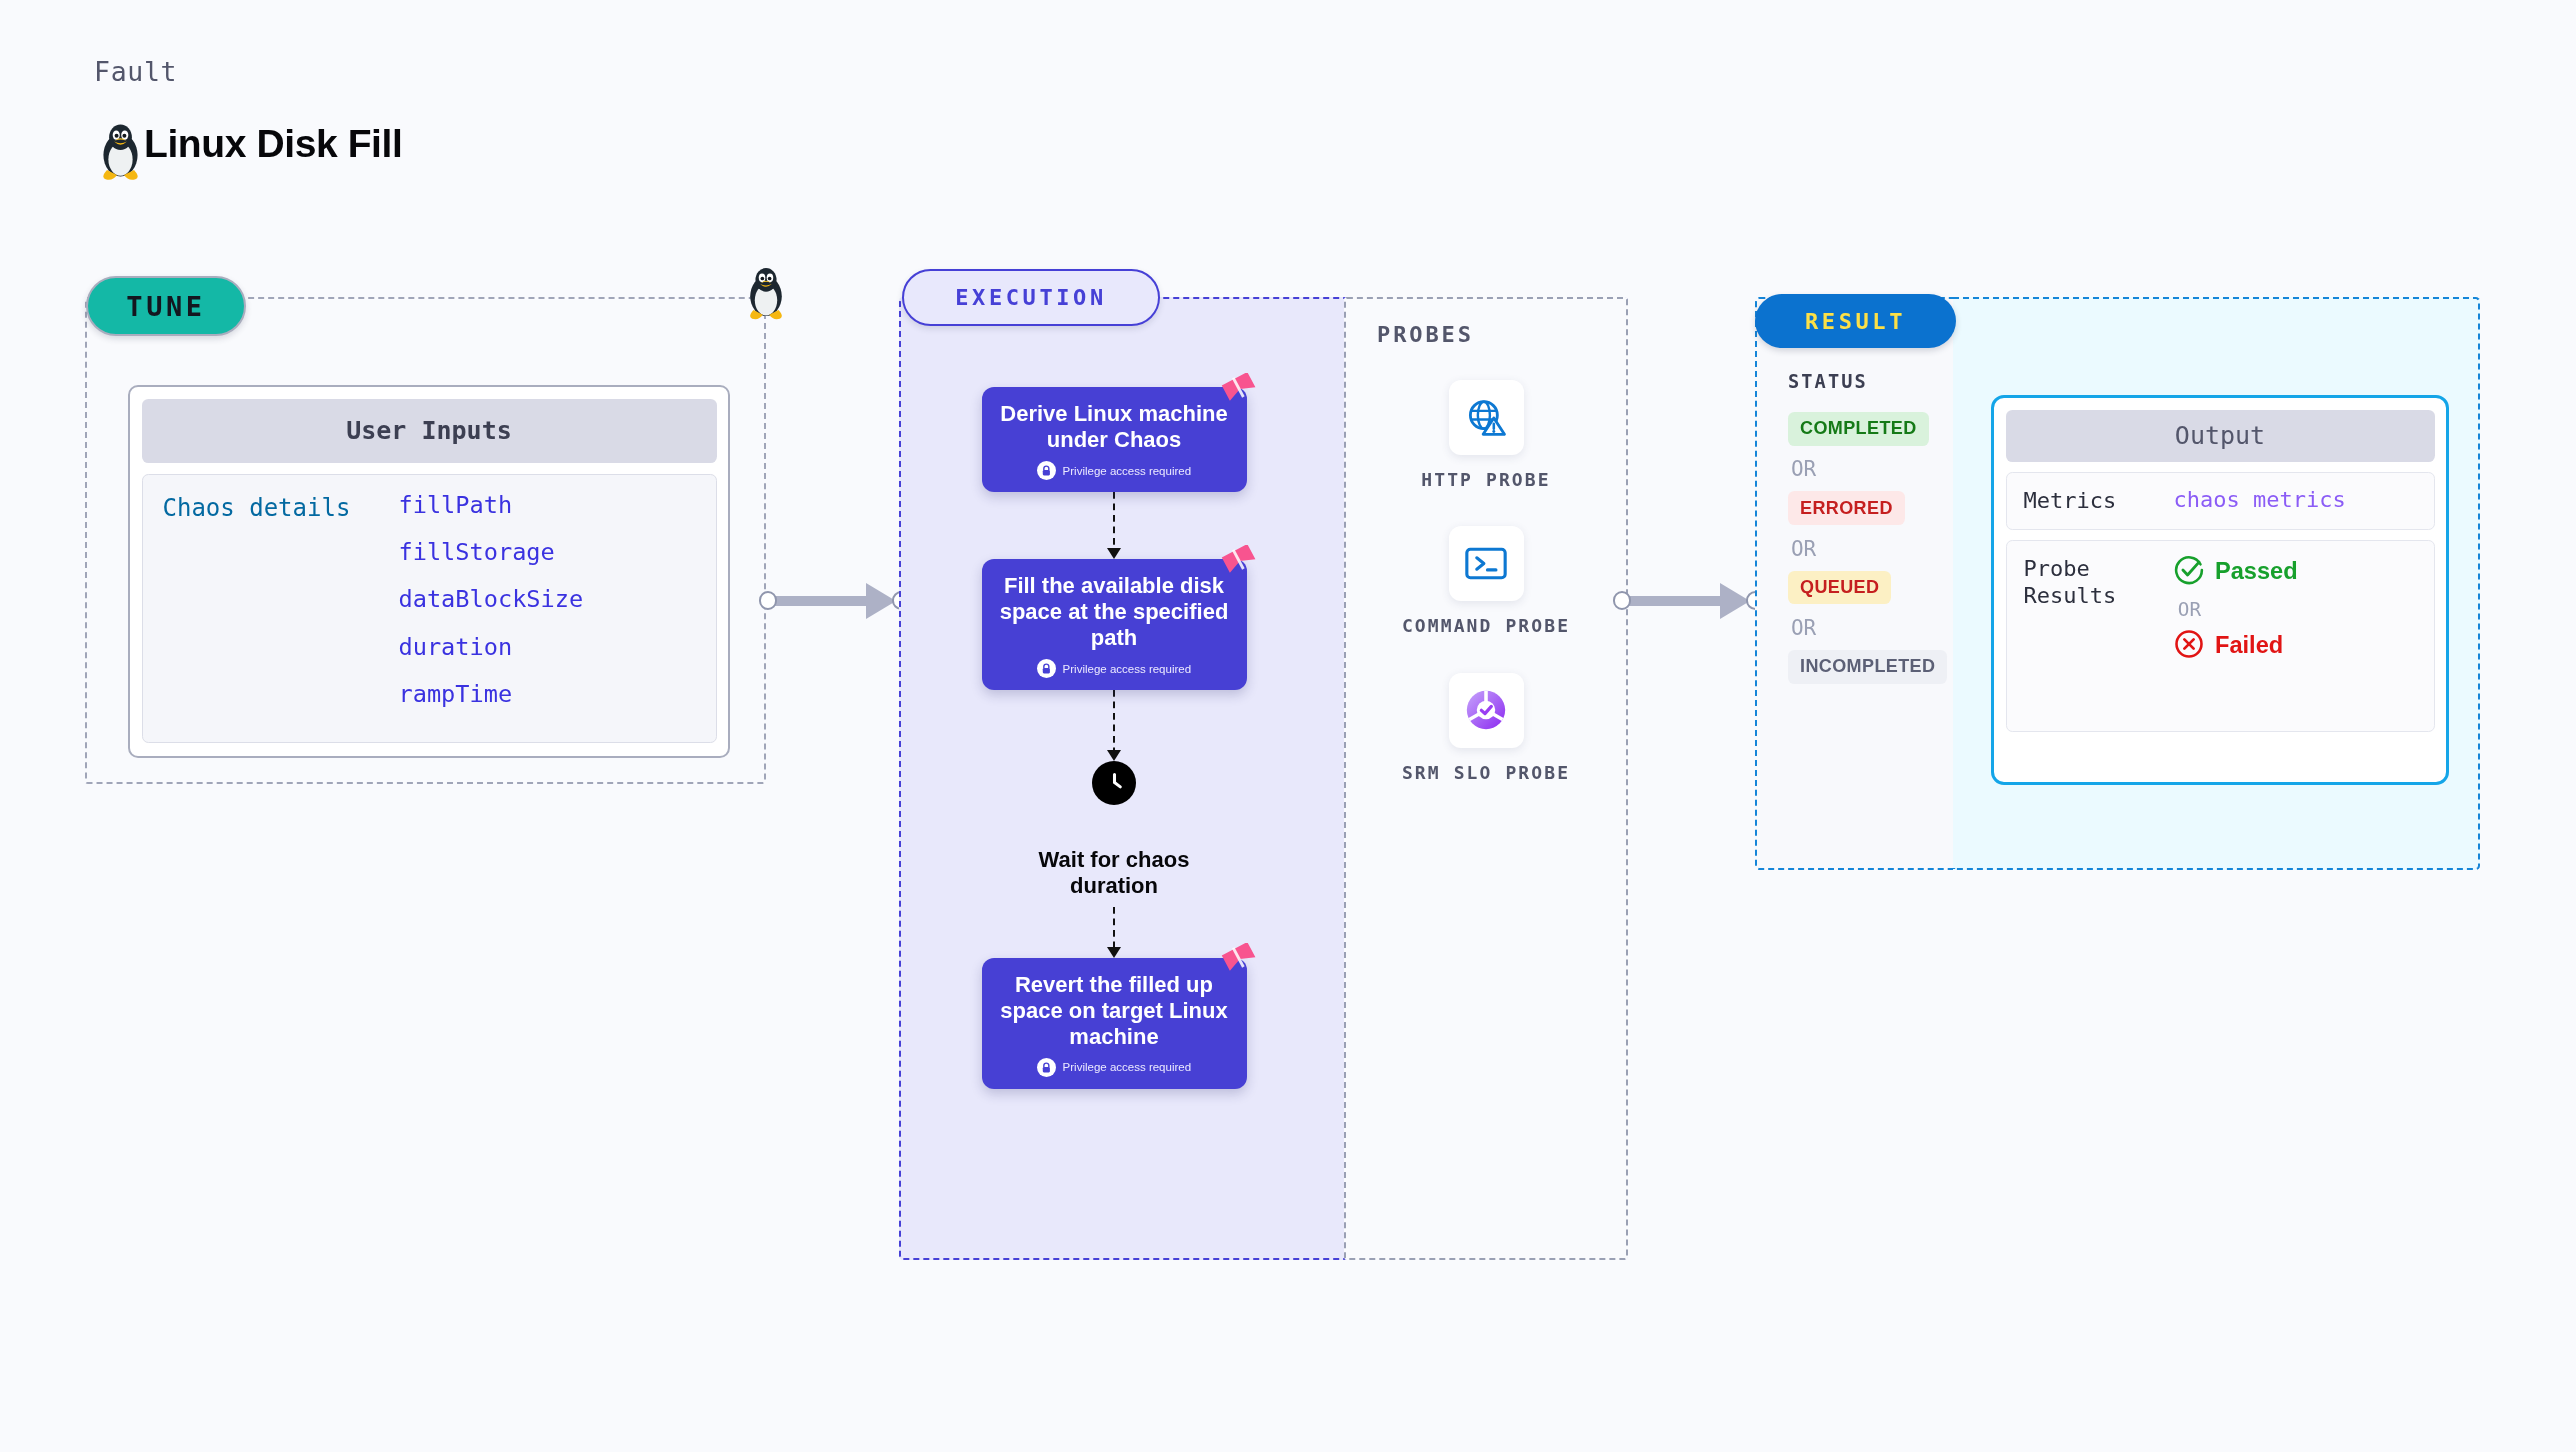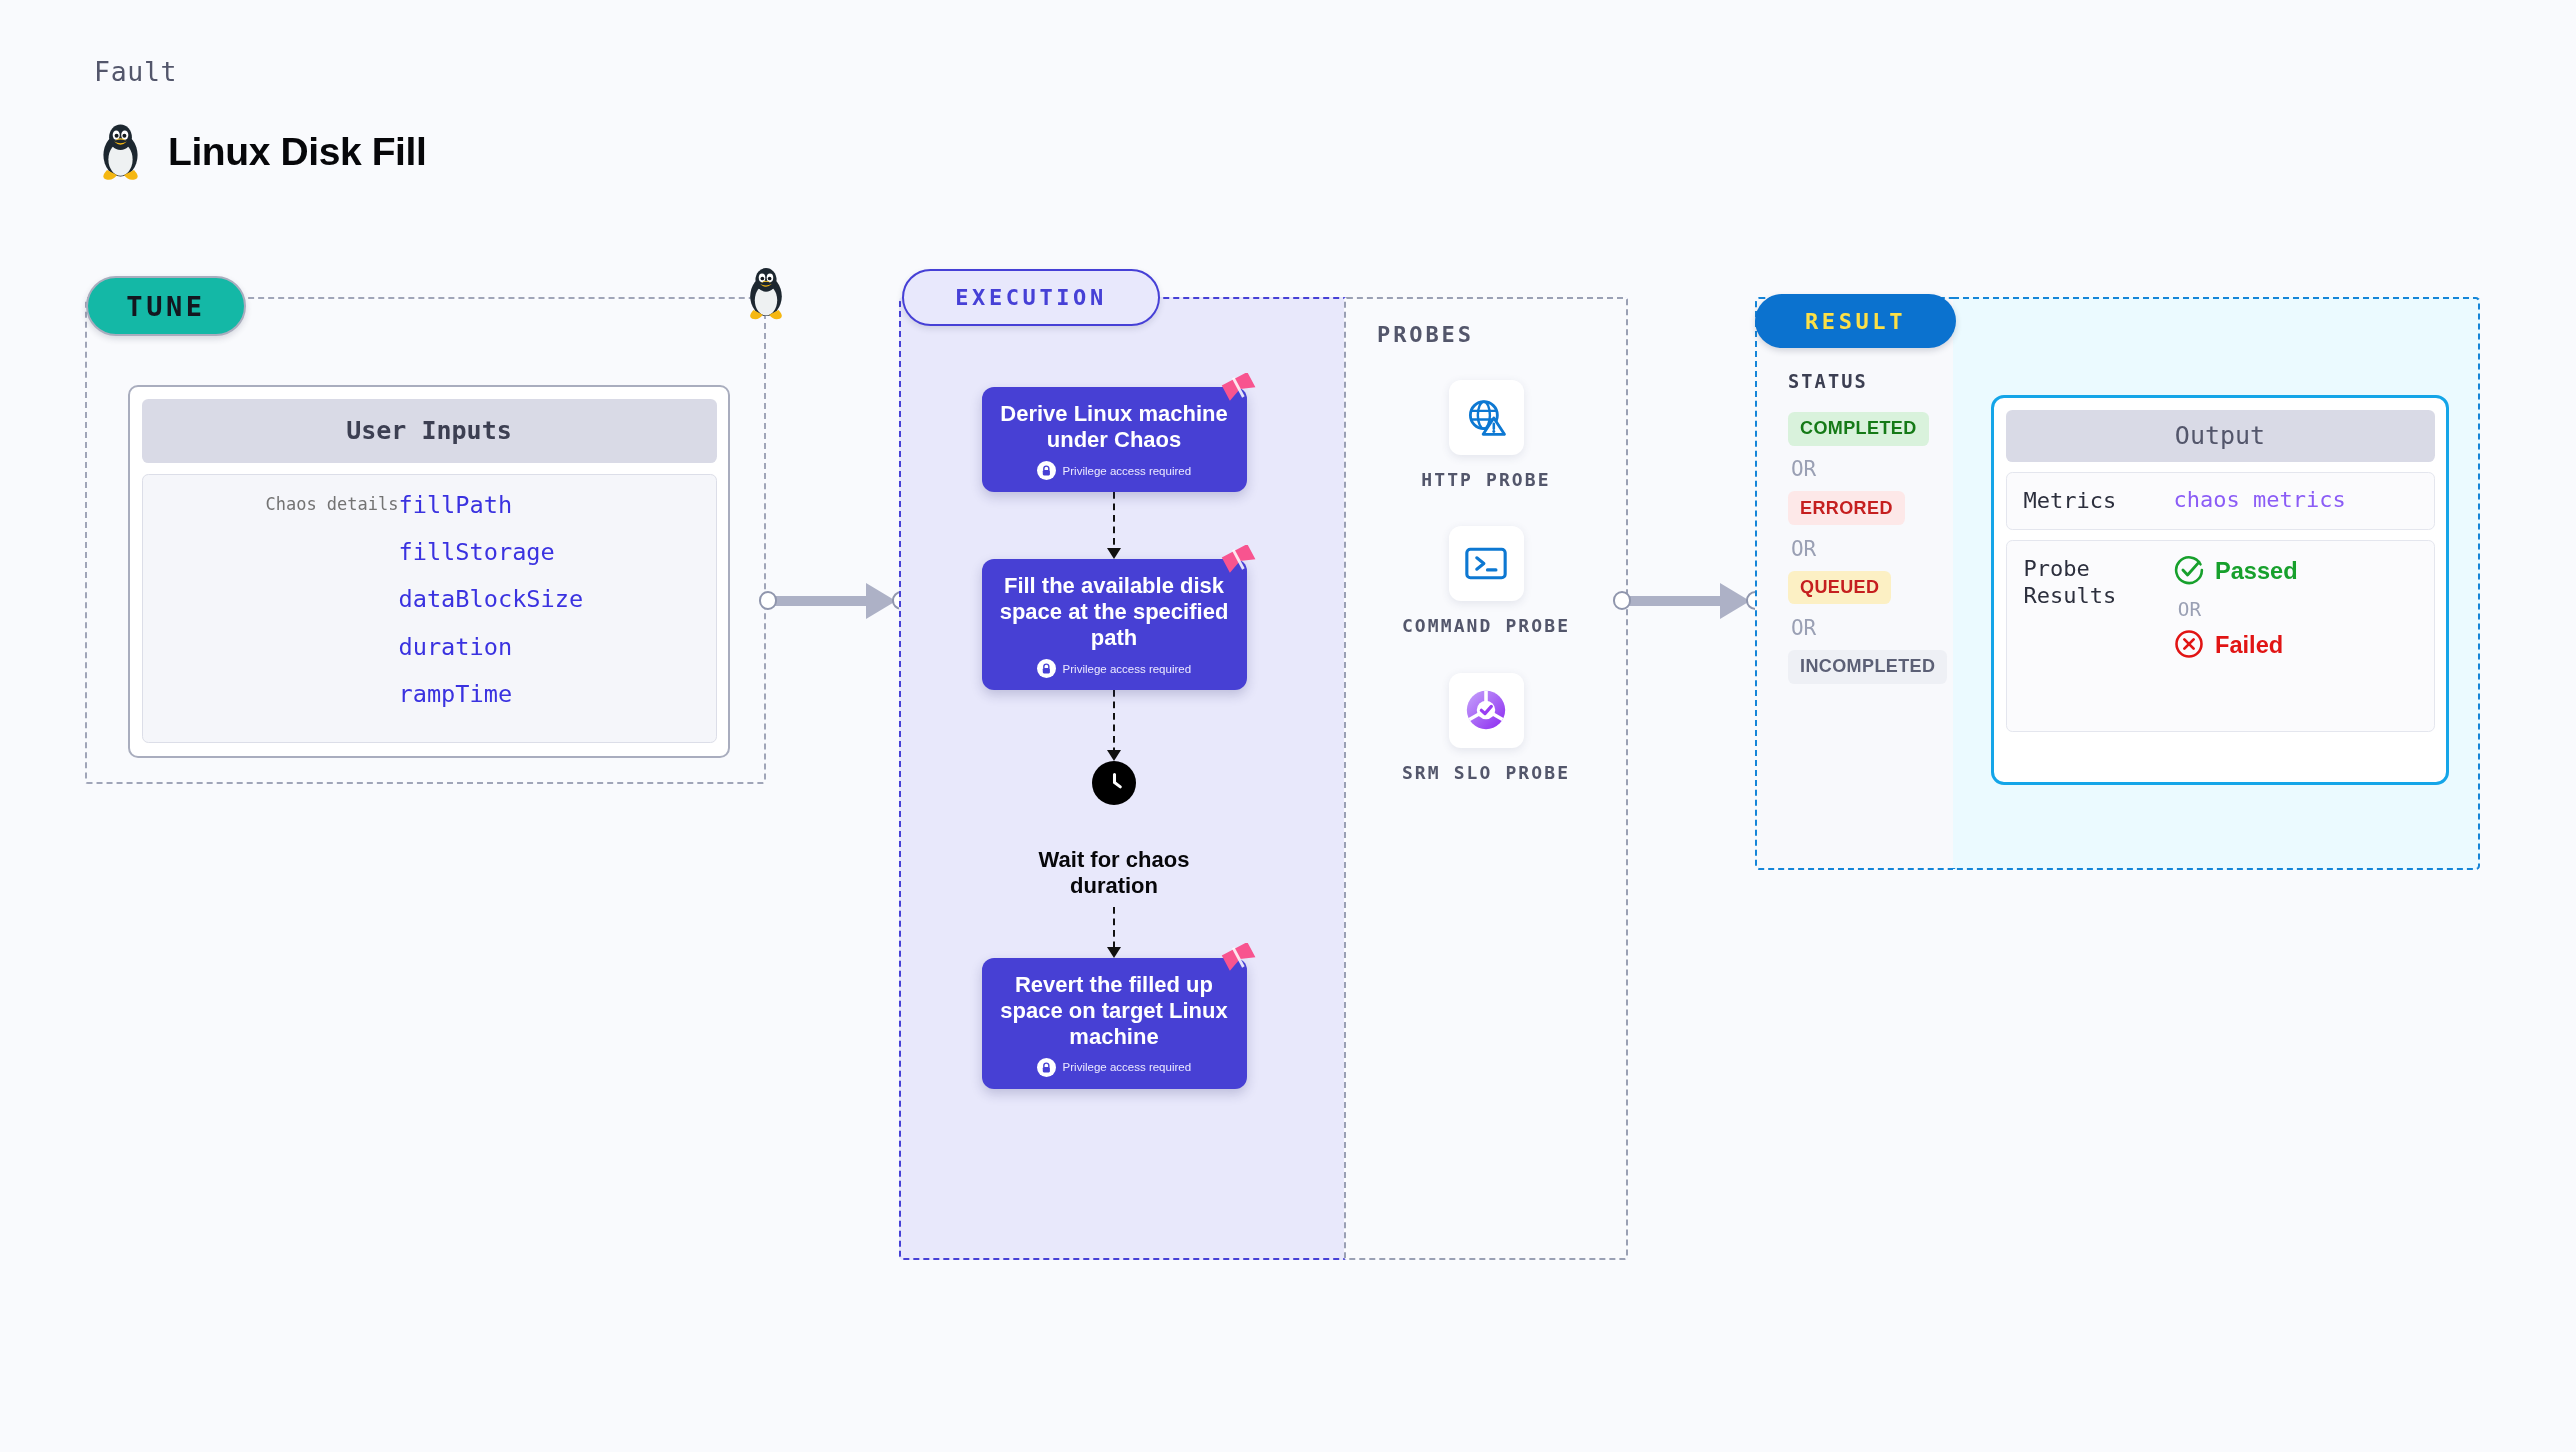--- a/index.html
+++ b/index.html
@@ -12,21 +12,21 @@
   #stage { position: relative; width: 2576px; height: 1452px; }
 
   
   #fault-label {
     position: absolute; left: 94px; top: 56px;
     font-family: "DejaVu Sans Mono", monospace;
     font-size: 26.5px; color: #53566b; letter-spacing: 0.7px;
   }
   #title-row {
     position: absolute; left: 97px; top: 122px;
-    display: flex; align-items: center; gap: 24px;
+    display: flex; align-items: flex-start; 
   }
   #title-text {
     font-size: 39px; font-weight: bold; color: #07070a;
     letter-spacing: -0.4px;
   }
 
   
   .penguin { display:block; }
 
   
@@ -92,21 +92,21 @@
     font-family: "DejaVu Sans Mono", monospace;
     font-size: 25px; font-weight: bold; color: #3c3f52;
   }
   #user-inputs-body {
     margin-top: 11.5px; height: 269px;
     background: #f5f6fa; border: 1.4px solid #dcdee8; border-radius: 6.4px;
     display: flex; padding: 15.8px 20px;
     font-family: "DejaVu Sans Mono", monospace;
   }
   #chaos-details-label {
-    font-size: 17px; color: #737373; width: 236px; padding-top: 2.9px; text-align: right;
+    font-size: 24px; color: #0369a1; width: 236px; padding-top: 2.9px;
   }
   #chaos-params { display: flex; flex-direction: column; gap: 19.3px; }
   .param {
     font-size: 23.6px; color: #3a32e0; font-family: "DejaVu Sans Mono", monospace;
   }
 
   
   #exec-flow {
     position: absolute; left: 981px; top: 387px; width: 266px;
     display: flex; flex-direction: column; align-items: center;

